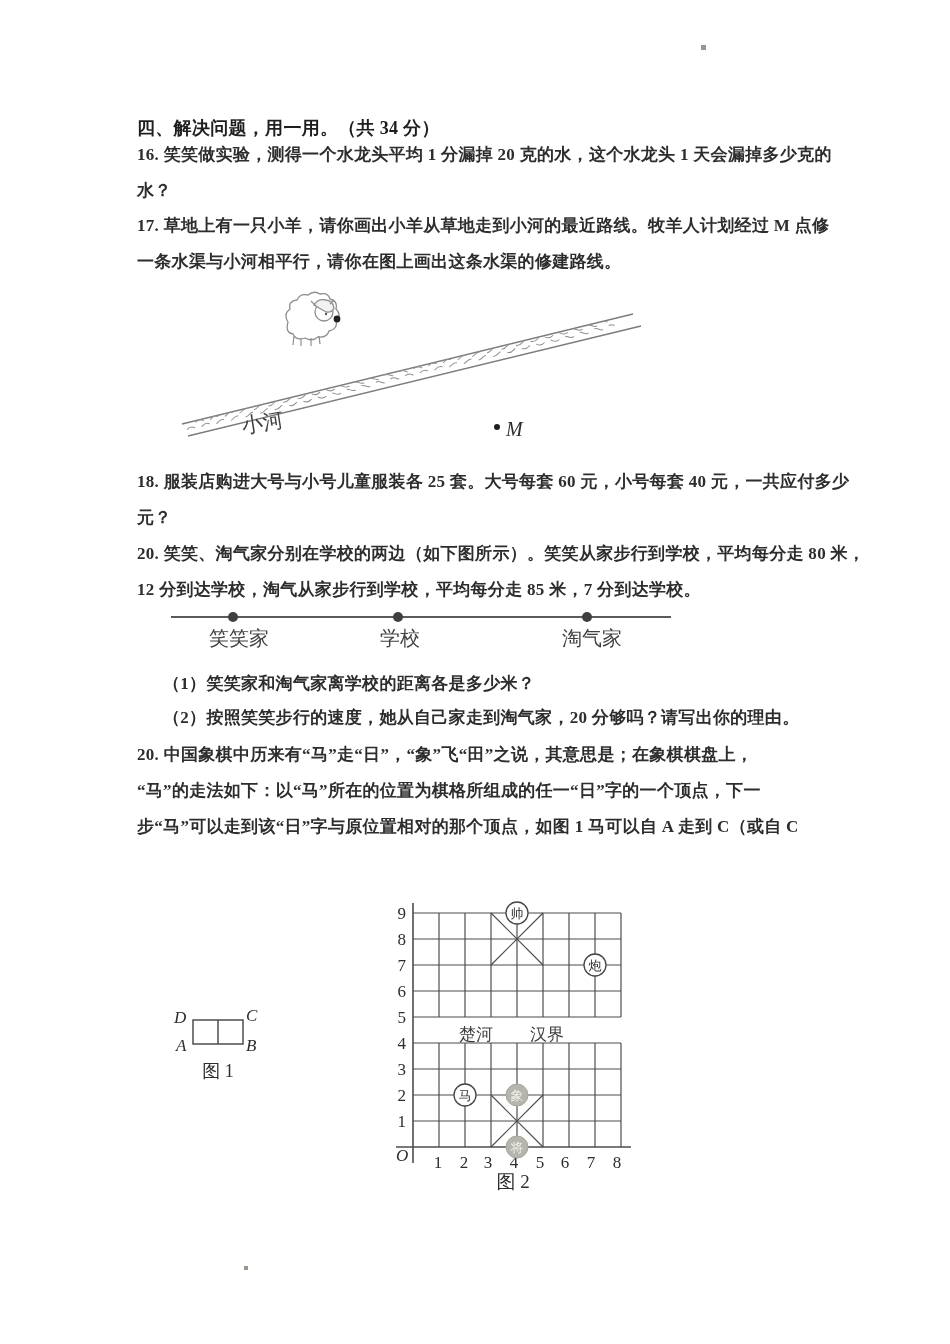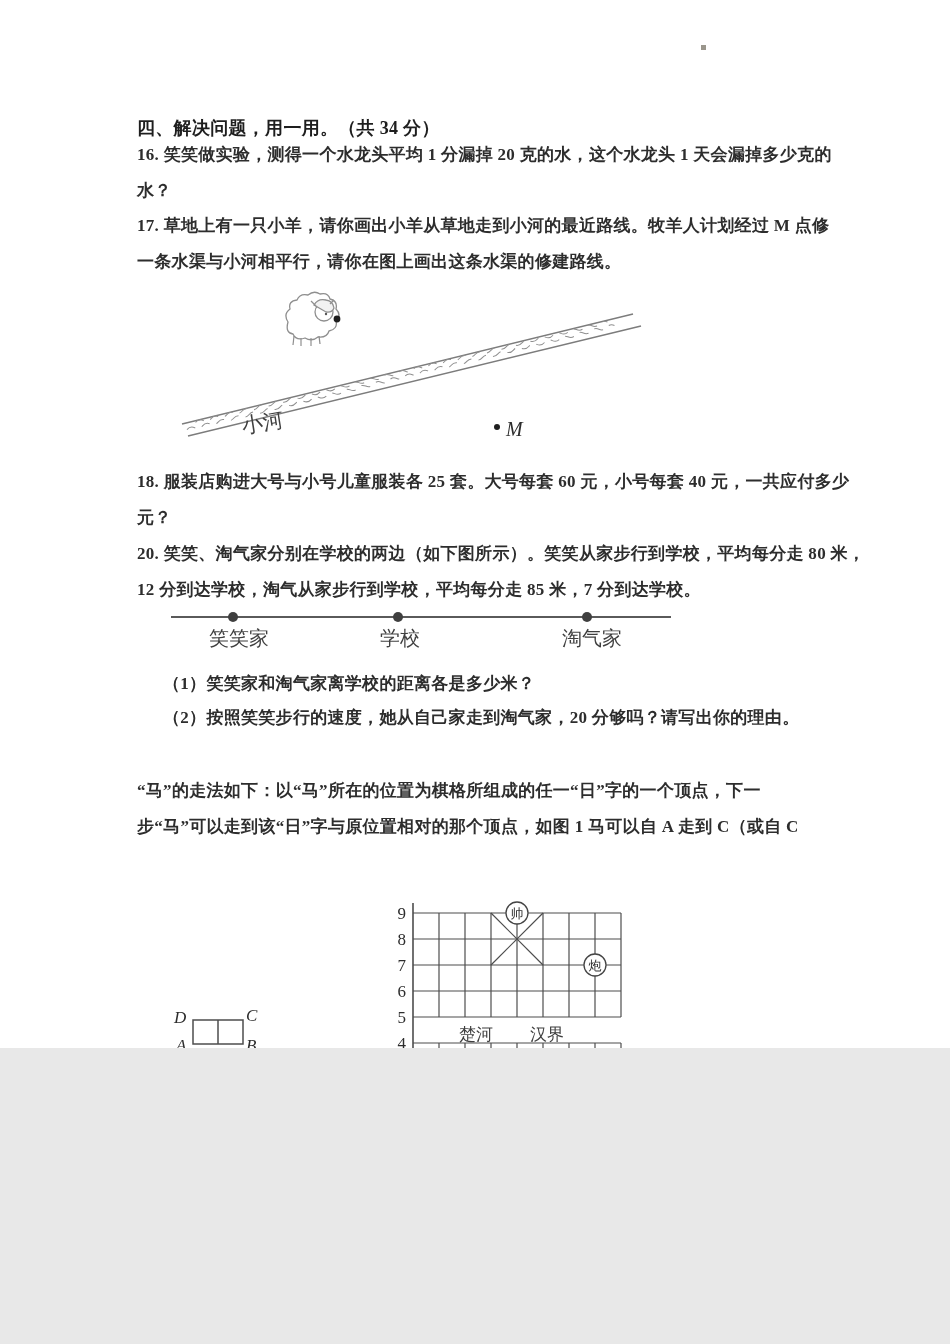--- a/index.html
+++ b/index.html
@@ -1,18 +1,18 @@
 <!DOCTYPE html>
 <html><head>
 <meta charset="utf-8">
 <style>
   html,body { margin:0; padding:0; background:#e8e8e8; }
   .page {
     position:relative;
-    width:950px; height:1048px;
+    width:950px; height:1344px;
     margin:0 auto;
     background:#ffffff;
     font-family:"Liberation Serif","DejaVu Serif",serif;
     color:#2d2d2d;
     overflow:hidden;
   }
   .tl {
     position:absolute;
     left:137px;
     white-space:nowrap;
@@ -95,20 +95,21 @@
       </g>
       <text x="69" y="41" font-size="20" text-anchor="middle" class="kai">笑笑家</text>
       <text x="230" y="41" font-size="20" text-anchor="middle" class="kai">学校</text>
       <text x="422" y="41" font-size="20" text-anchor="middle" class="kai">淘气家</text>
     </svg>
   </div>
 
   <div class="tl indent" style="top:672px">（1）笑笑家和淘气家离学校的距离各是多少米？</div>
   <div class="tl indent" style="top:706px">（2）按照笑笑步行的速度，她从自己家走到淘气家，20 分够吗？请写出你的理由。</div>
 
+  <div class="tl" style="top:743px">20. 中国象棋中历来有“马”走“日”，“象”飞“田”之说，其意思是；在象棋棋盘上，</div>
   <div class="tl" style="top:779px">“马”的走法如下：以“马”所在的位置为棋格所组成的任一“日”字的一个顶点，下一</div>
   <div class="tl" style="top:815px">步“马”可以走到该“日”字与原位置相对的那个顶点，如图 1 马可以自 A 走到 C（或自 C</div>
 
   <div class="fig" style="left:160px; top:995px">
     <svg width="130" height="95" viewBox="0 0 130 95">
       <g stroke="#4d4d4d" stroke-width="1.5" fill="none">
         <rect x="33" y="25" width="50" height="24"></rect>
         <line x1="58" y1="25" x2="58" y2="49"></line>
       </g>
       <g font-size="17" class="it" fill="#2d2d2d">

